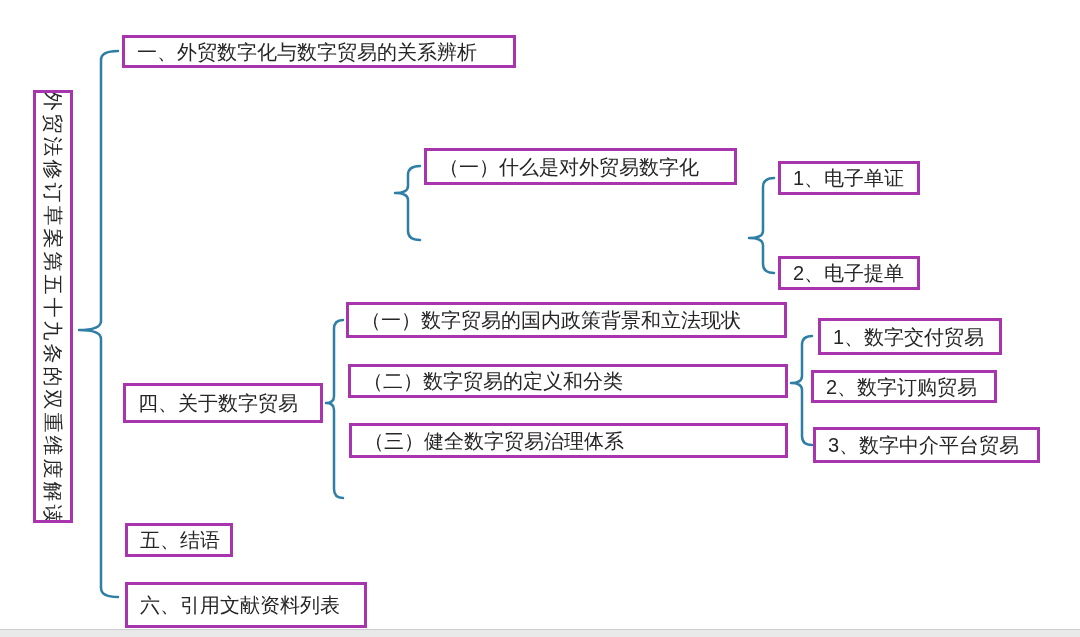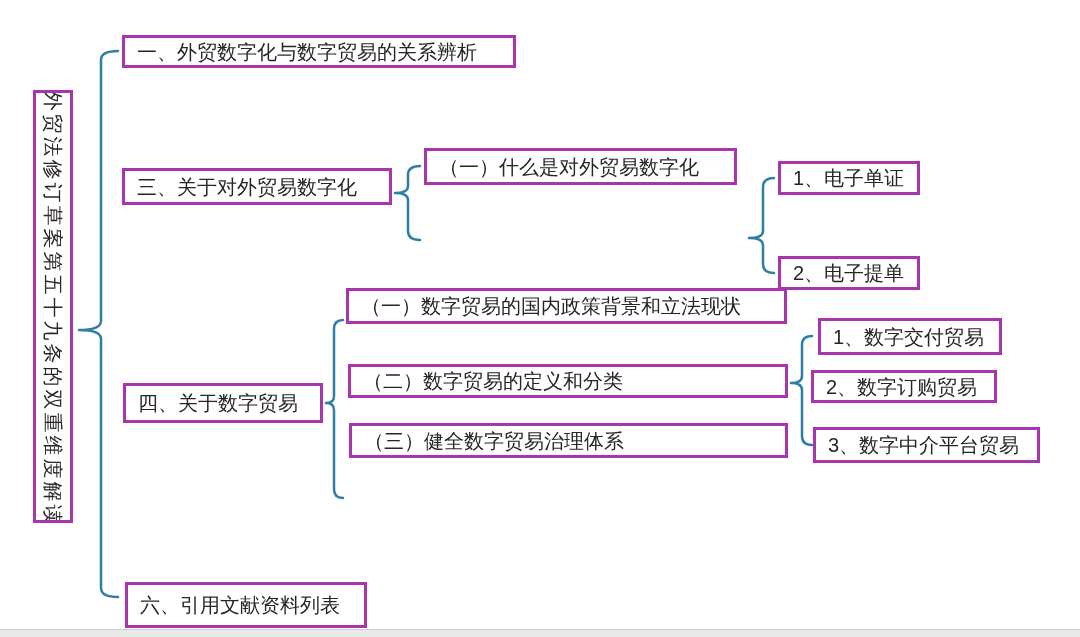--- a/index.html
+++ b/index.html
@@ -44,35 +44,35 @@
     <path d="M812,336 Q802,336 802,345 L802,376 Q802,383 791,383 Q802,383 802,390 L802,436 Q802,445 812,445"></path>
   </svg>
 
   <div class="node root" style="left:33px;top:90px;width:40px;height:433px">
     <span class="vtext">外贸法修订草案第五十九条的双重维度解读</span>
   </div>
 
   <div class="node" style="left:122px;top:35px;width:394px;height:33px">一、外贸数字化与数字贸易的关系辨析</div>
 
 
-  <div class="node" style="left:122px;top:168px;width:270px;height:37px">三、关于对外贸易数字化</div>
 
   <div class="node" style="left:123px;top:383px;width:200px;height:40px">四、关于数字贸易</div>
 
+  <div class="node" style="left:125px;top:523px;width:108px;height:34px">五、结语</div>
 
   <div class="node" style="left:125px;top:582px;width:242px;height:46px">六、引用文献资料列表</div>
 
   <div class="node" style="left:424px;top:148px;width:313px;height:37px">（一）什么是对外贸易数字化</div>
 
 
   <div class="node" style="left:778px;top:161px;width:142px;height:34px">1、电子单证</div>
 
   <div class="node" style="left:778px;top:256px;width:142px;height:34px">2、电子提单</div>
 
-  <div class="node" style="left:346px;top:288px;width:441px;height:36px">（一）数字贸易的国内政策背景和立法现状</div>
+  <div class="node" style="left:346px;top:302px;width:441px;height:36px">（一）数字贸易的国内政策背景和立法现状</div>
 
   <div class="node" style="left:348px;top:364px;width:440px;height:34px">（二）数字贸易的定义和分类</div>
 
   <div class="node" style="left:349px;top:423px;width:439px;height:35px">（三）健全数字贸易治理体系</div>
 
 
   <div class="node" style="left:818px;top:318px;width:184px;height:37px">1、数字交付贸易</div>
 
   <div class="node" style="left:811px;top:370px;width:186px;height:33px">2、数字订购贸易</div>
 

